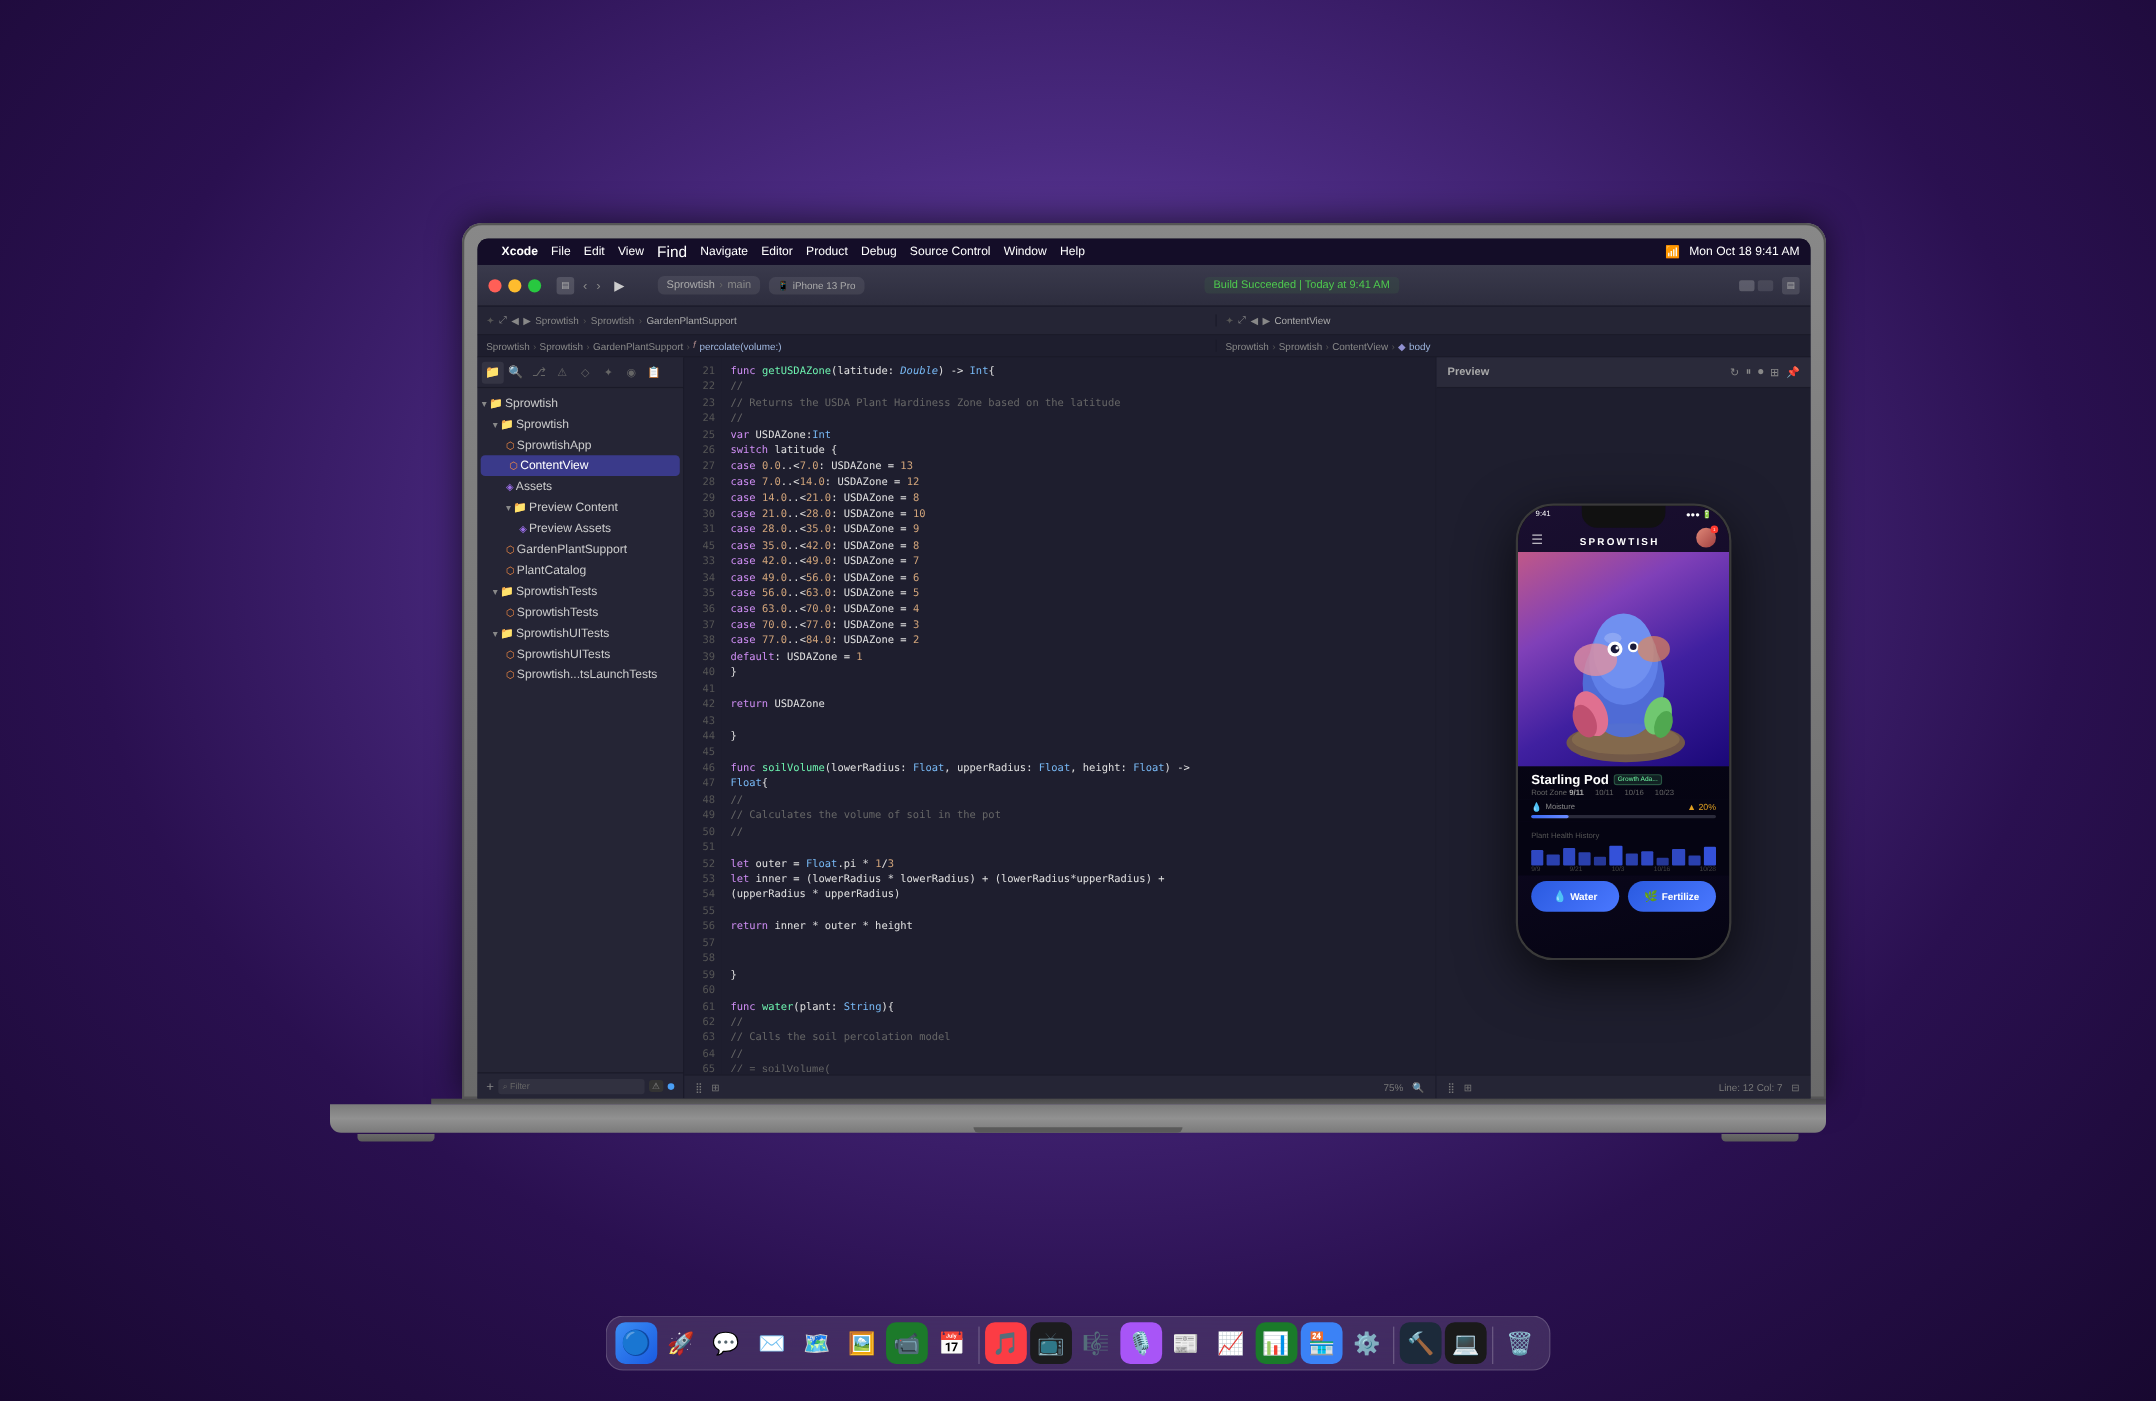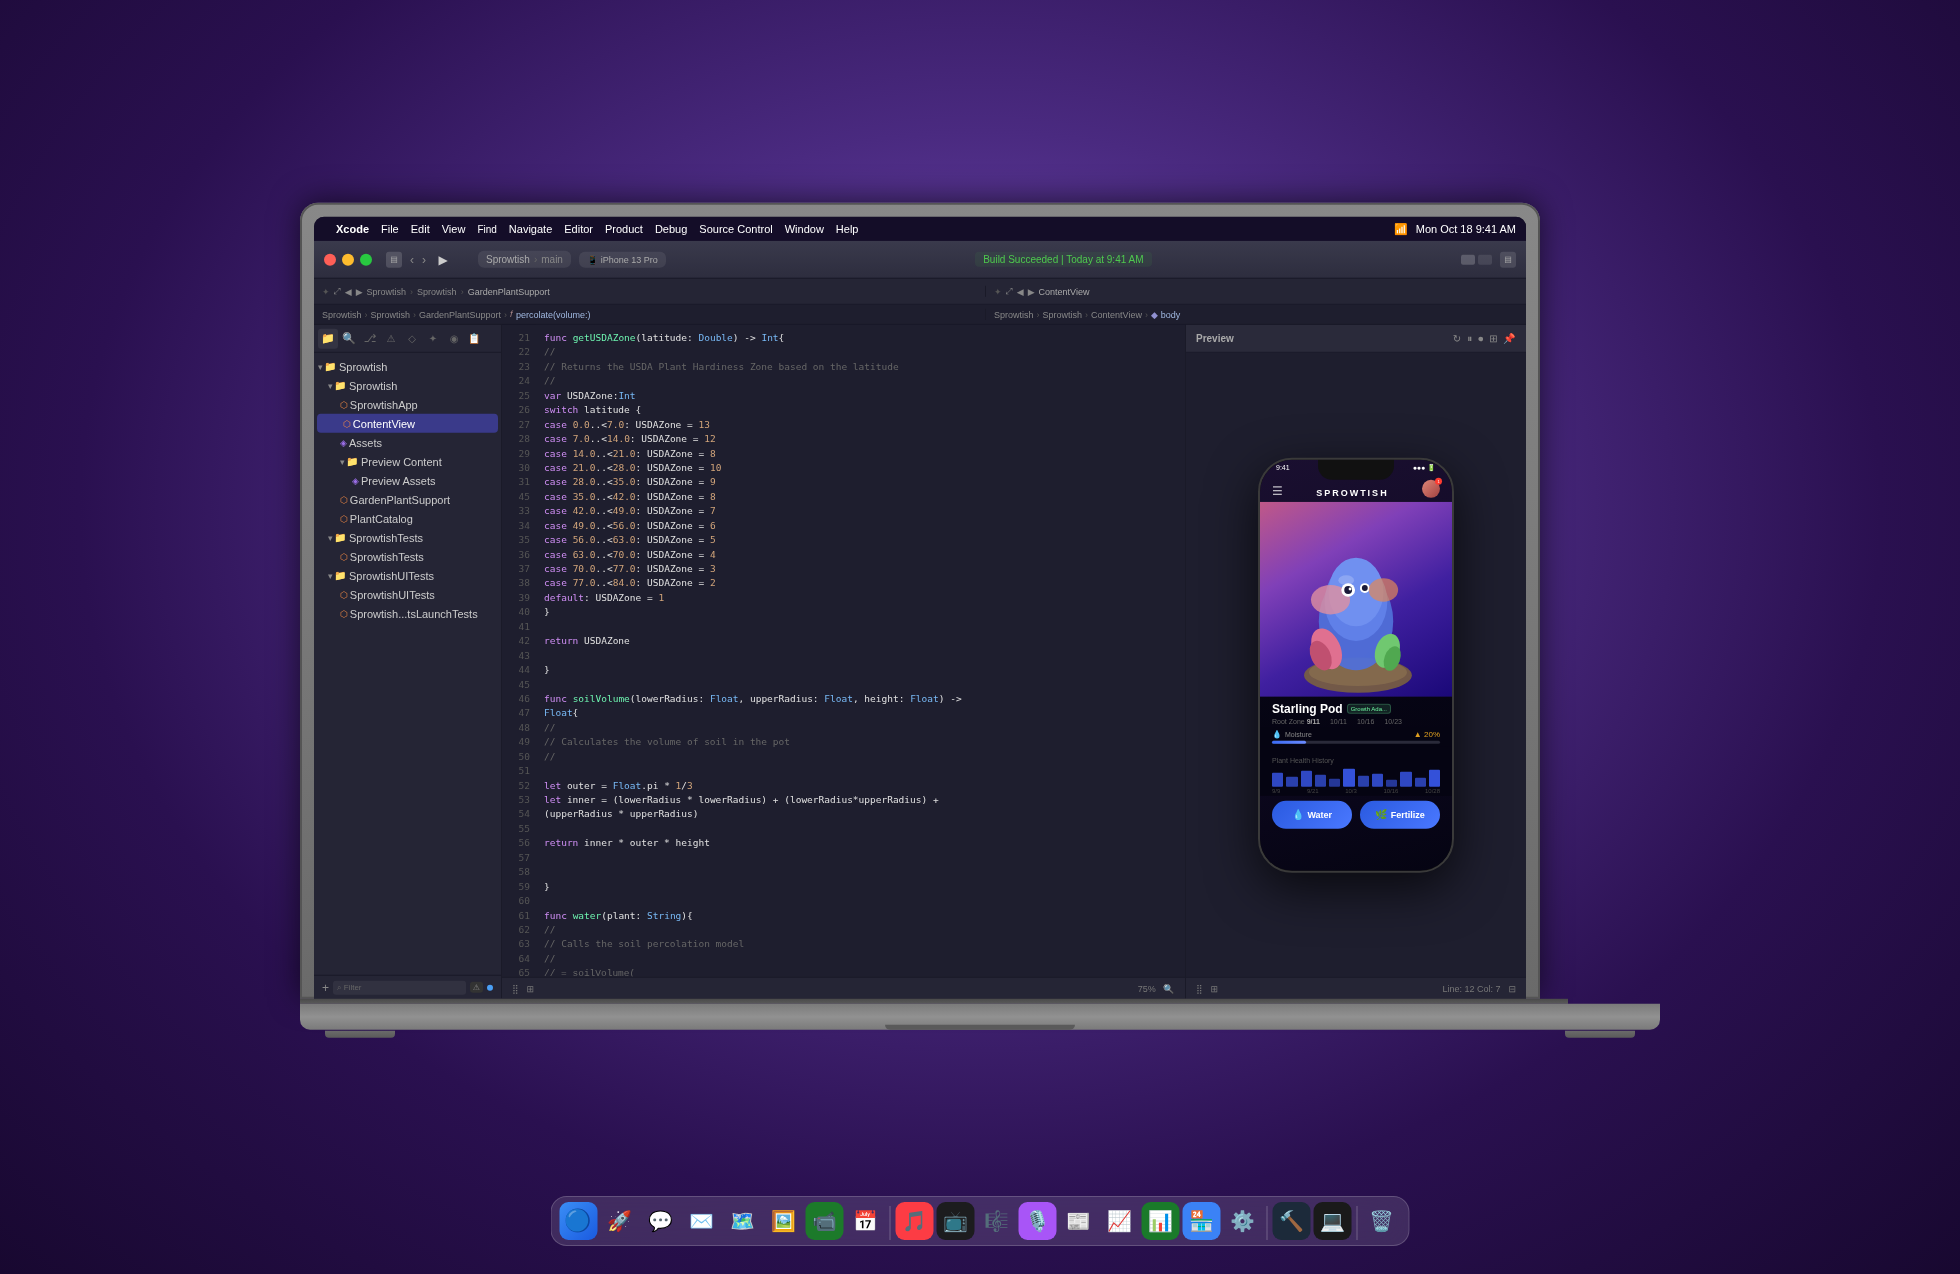--- a/index.html
+++ b/index.html
@@ -12,34 +12,34 @@
       justify-content: center;
       font-family: -apple-system, BlinkMacSystemFont, 'SF Pro Text', sans-serif;
       overflow: hidden;
     }
   </style>
 </head>
 <body>
 
 <div style="width:1960px;height:1274px;position:relative;overflow:hidden;background:radial-gradient(ellipse at 50% 40%, #7a50c0 0%, #4a2a80 35%, #2a1050 65%, #180830 100%);">
 
-  <div style="position:absolute;left:50%;top:50%;transform:translate(-50%,-52%);display:flex;flex-direction:column;align-items:flex-start;">
+  <div style="position:absolute;left:50%;top:50%;transform:translate(-50%,-52%);display:flex;flex-direction:column;align-items:flex-end;">
 
     <div style="width:1240px;height:796px;background:linear-gradient(180deg,#888 0%,#6a6a6a 100%);border-radius:18px 18px 0 0;padding:14px 14px 0 14px;box-shadow:0 -2px 30px rgba(0,0,0,0.6),inset 0 0 0 2px #555;">
 
       <div style="width:100%;height:100%;background:#1e1e2e;border-radius:10px 10px 0 0;overflow:hidden;display:flex;flex-direction:column;">
 
         <div style="height:24px;background:rgba(20,12,40,0.97);display:flex;align-items:center;padding:0 10px;flex-shrink:0;">
           <div style="display:flex;align-items:center;gap:12px;flex:1;">
             <span style="font-size:14px;color:#fff;cursor:pointer;"></span>
             <span style="font-size:11px;color:#fff;font-weight:600;">Xcode</span>
             <span style="font-size:11px;color:#fff;">File</span>
             <span style="font-size:11px;color:#fff;">Edit</span>
             <span style="font-size:11px;color:#fff;">View</span>
-            <span style="font-size:10px;color:#fff;">Find</span>
+            <span style="font-size:14px;color:#fff;">Find</span>
             <span style="font-size:11px;color:#fff;">Navigate</span>
             <span style="font-size:11px;color:#fff;">Editor</span>
             <span style="font-size:11px;color:#fff;">Product</span>
             <span style="font-size:11px;color:#fff;">Debug</span>
             <span style="font-size:11px;color:#fff;">Source Control</span>
             <span style="font-size:11px;color:#fff;">Window</span>
             <span style="font-size:11px;color:#fff;">Help</span>
           </div>
           <div style="display:flex;align-items:center;gap:8px;font-size:11px;color:#fff;">
             <span>📶</span>
@@ -267,21 +267,21 @@
                     <div>60</div>
                   <div>61</div>
                     <div>62</div>
                     <div>63</div>
                     <div>64</div>
                     <div>65</div>
 
                 </div>
 
                 <div style="flex:1;padding:6px 8px;font-family:'Menlo',monospace;font-size:9.5px;line-height:1.52;color:#e0e0e0;overflow:hidden;">
-                  <div><span style="color:#cf8ef4;">func</span> <span style="color:#6ef4b0;">getUSDAZone</span>(latitude: <span style="color:#78b9f5;">Double</span>) -&gt; <span style="color:#78b9f5;">Int</span>{</div>
+                  <div><span style="color:#cf8ef4;">func</span> <span style="color:#6ef4b0;">getUSDAZone</span>(latitude: <span style="color:#78b9f5;font-style:italic;">Double</span>) -&gt; <span style="color:#78b9f5;">Int</span>{</div>
                   <div><span style="color:#666;">    //</span></div>
                   <div><span style="color:#666;">    // Returns the USDA Plant Hardiness Zone based on the latitude</span></div>
                   <div><span style="color:#666;">    //</span></div>
                   <div>    <span style="color:#cf8ef4;">var</span> USDAZone:<span style="color:#78b9f5;">Int</span></div>
                   <div>    <span style="color:#cf8ef4;">switch</span> latitude {</div>
                   <div>        <span style="color:#cf8ef4;">case</span> <span style="color:#d1a47a;">0.0</span>..&lt;<span style="color:#d1a47a;">7.0</span>:    USDAZone = <span style="color:#d1a47a;margin-top:40px;">13</span></div>
                   <div>        <span style="color:#cf8ef4;">case</span> <span style="color:#d1a47a;">7.0</span>..&lt;<span style="color:#d1a47a;">14.0</span>:   USDAZone = <span style="color:#d1a47a;">12</span></div>
                   <div>        <span style="color:#cf8ef4;">case</span> <span style="color:#d1a47a;">14.0</span>..&lt;<span style="color:#d1a47a;">21.0</span>:  USDAZone = <span style="color:#d1a47a;">8</span></div>
                   <div>        <span style="color:#cf8ef4;">case</span> <span style="color:#d1a47a;">21.0</span>..&lt;<span style="color:#d1a47a;">28.0</span>:  USDAZone = <span style="color:#d1a47a;margin-top:40px;">10</span></div>
                   <div>        <span style="color:#cf8ef4;">case</span> <span style="color:#d1a47a;">28.0</span>..&lt;<span style="color:#d1a47a;">35.0</span>:  USDAZone = <span style="color:#d1a47a;">9</span></div>

